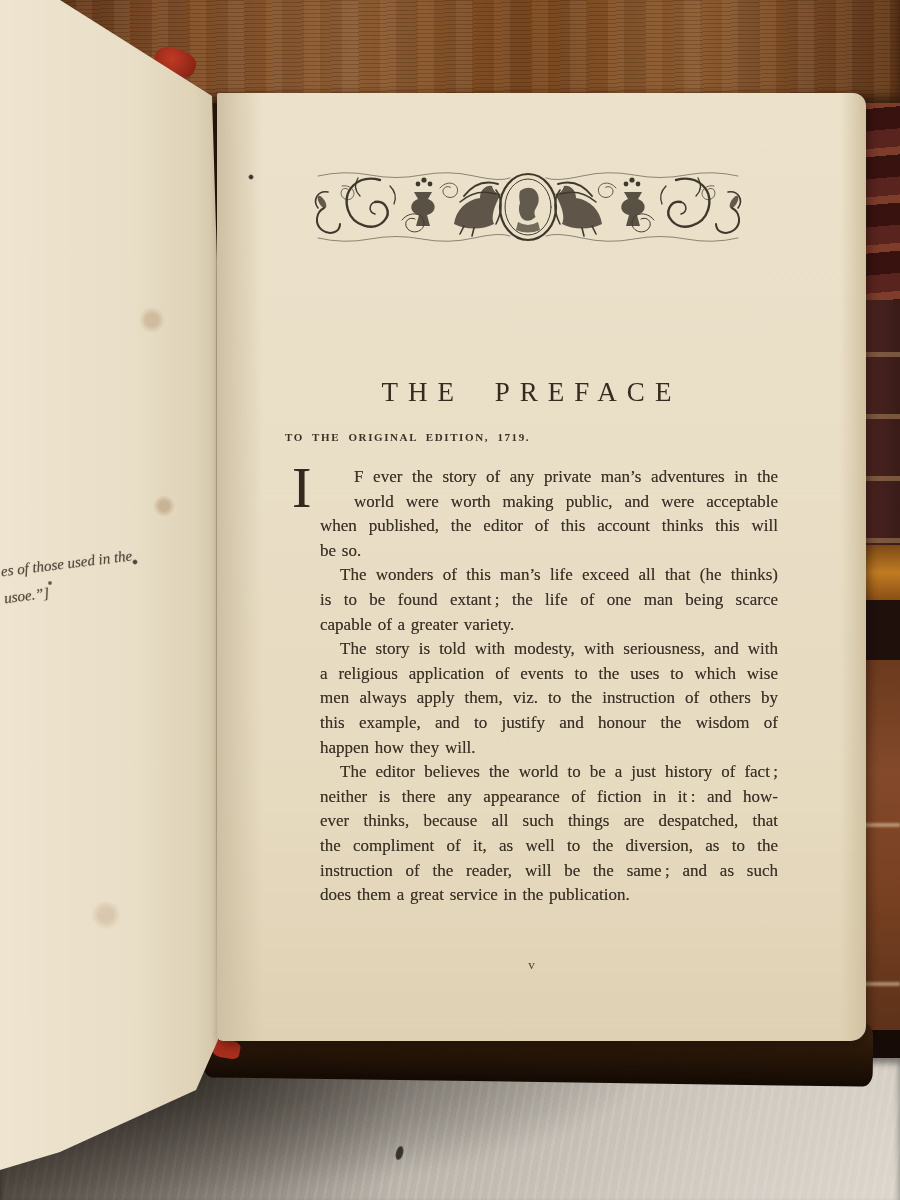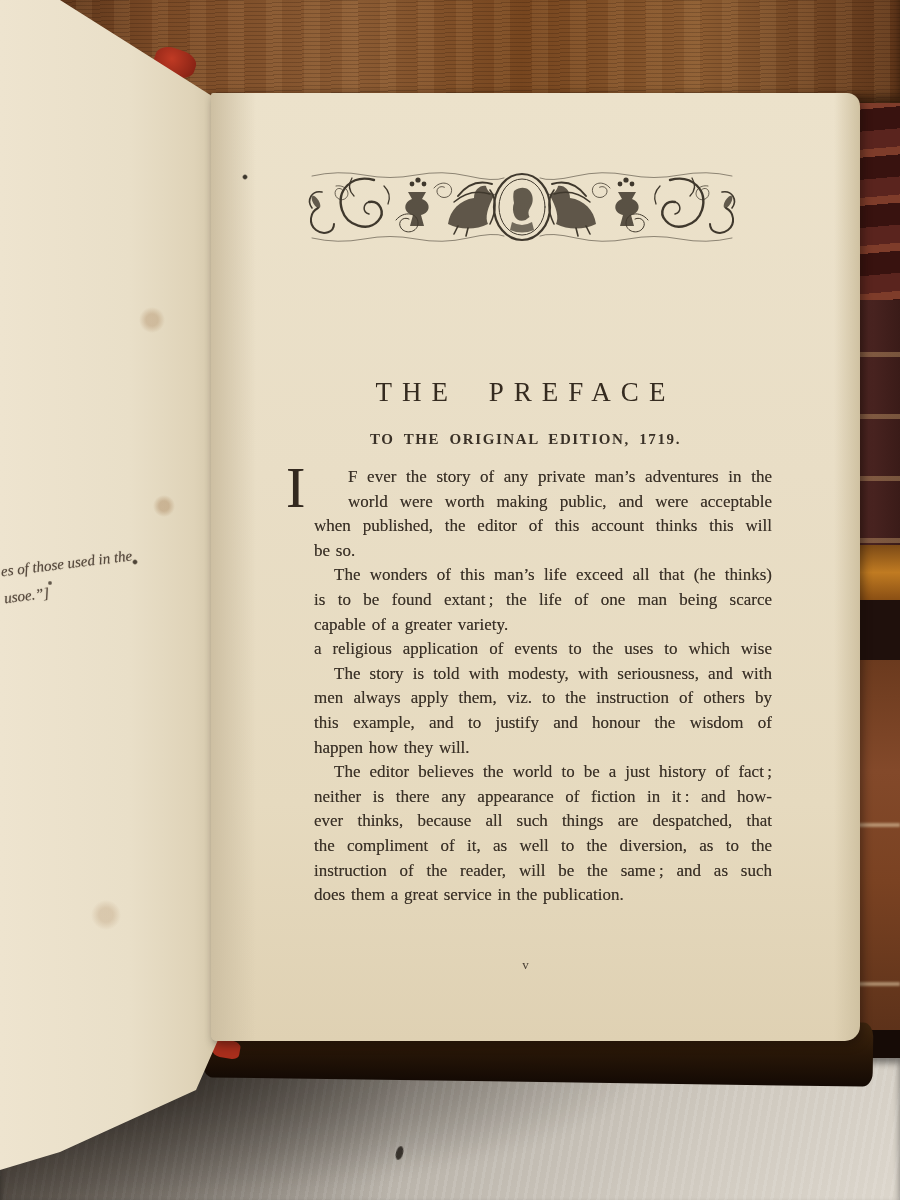--- a/index.html
+++ b/index.html
@@ -64,36 +64,36 @@
       radial-gradient(circle at 135px 562px, rgba(40,30,20,.8) 0 1.5px, rgba(0,0,0,0) 3px),
       radial-gradient(circle at 50px 583px, rgba(40,30,20,.7) 0 1.2px, rgba(0,0,0,0) 2.5px),
       linear-gradient(90deg,#eee4cf 0%,#e9dfc8 55%,#dfd3b8 82%,#cfc2a4 96%,#c2b598 100%);}
   .left-page:after{content:"";position:absolute;right:18px;top:100px;bottom:170px;width:2px;
     background:linear-gradient(180deg, rgba(120,100,75,.0), rgba(120,100,75,.35) 20%, rgba(120,100,75,.3) 80%, rgba(120,100,75,0));}
   .left-fragment{position:absolute;left:2px;top:548px;width:170px;
     transform:rotate(-7deg);font-style:italic;font-size:15px;line-height:27px;
     color:#55483c;text-shadow:0 0 1px rgba(85,72,60,.55);}
 
   
-  .right-page{position:absolute;left:211px;top:93px;width:649px;height:948px;
+  .right-page{position:absolute;left:217px;top:93px;width:649px;height:948px;
     border-radius:2px 13px 15px 6px;
     background:
       radial-gradient(circle at 34px 84px, rgba(30,25,18,.85) 0 1.5px, rgba(0,0,0,0) 3px),
       linear-gradient(90deg,#cdbfa2 0,rgba(0,0,0,0) 7%),
       linear-gradient(270deg,#cfc1a1 0,rgba(0,0,0,0) 4%),
       linear-gradient(180deg,#ece2cb 0,#e9dec6 40%,#e6dabf 75%,#dfd1b3 100%);
     box-shadow:3px 4px 10px rgba(20,12,6,.45);
     color:#3a3127;}
 
   .ornament{position:absolute;left:96px;top:73px;width:430px;height:82px;}
 
   .title{position:absolute;left:68px;top:284px;width:493px;text-align:center;
     font-size:27px;letter-spacing:10px;word-spacing:14px;color:#352b20;}
-  .subtitle{position:absolute;left:68px;top:338px;width:493px;text-align:center;
-    font-size:15px;font-weight:bold;letter-spacing:1.6px;word-spacing:4px;color:#3a3127;}
+  .subtitle{position:absolute;left:68px;top:338px;width:493px;
+    font-size:11px;font-weight:bold;letter-spacing:1.6px;word-spacing:4px;color:#3a3127;}
 
   .body-text{position:absolute;left:68px;top:372px;width:493px;
     font-size:17px;line-height:24.6px;word-spacing:1.5px;
     text-shadow:0 0 .4px rgba(58,48,40,.6);}
   .para{position:relative;margin:0;}
   .bline{text-align:justify;text-align-last:justify;margin-left:35px;}
   .bline.lastline{text-align-last:left;}
   .bline.indent{text-indent:20px;}
   .bline.dcpad{padding-left:34px;}
   .dropcap{position:absolute;left:7px;top:-6px;font-size:58px;line-height:1;color:#33291f;}
@@ -184,22 +184,22 @@
           <div class="bline dcpad">world were worth making public, and were acceptable</div>
           <div class="bline">when published, the editor of this account thinks this will</div>
           <div class="bline lastline">be so.</div>
         </div>
         <div class="para">
           <div class="bline indent">The wonders of this man’s life exceed all that (he thinks)</div>
           <div class="bline">is to be found extant ; the life of one man being scarce</div>
           <div class="bline lastline">capable of a greater variety.</div>
         </div>
         <div class="para">
+          <div class="bline indent">The story is told with modesty, with seriousness, and with</div>
           <div class="bline">a religious application of events to the uses to which wise</div>
-          <div class="bline indent">The story is told with modesty, with seriousness, and with</div>
           <div class="bline">men always apply them, viz. to the instruction of others by</div>
           <div class="bline">this example, and to justify and honour the wisdom of</div>
           <div class="bline lastline">happen how they will.</div>
         </div>
         <div class="para">
           <div class="bline indent">The editor believes the world to be a just history of fact ;</div>
           <div class="bline">neither is there any appearance of fiction in it : and how-</div>
           <div class="bline">ever thinks, because all such things are despatched, that</div>
           <div class="bline">the compliment of it, as well to the diversion, as to the</div>
           <div class="bline">instruction of the reader, will be the same ; and as such</div>

